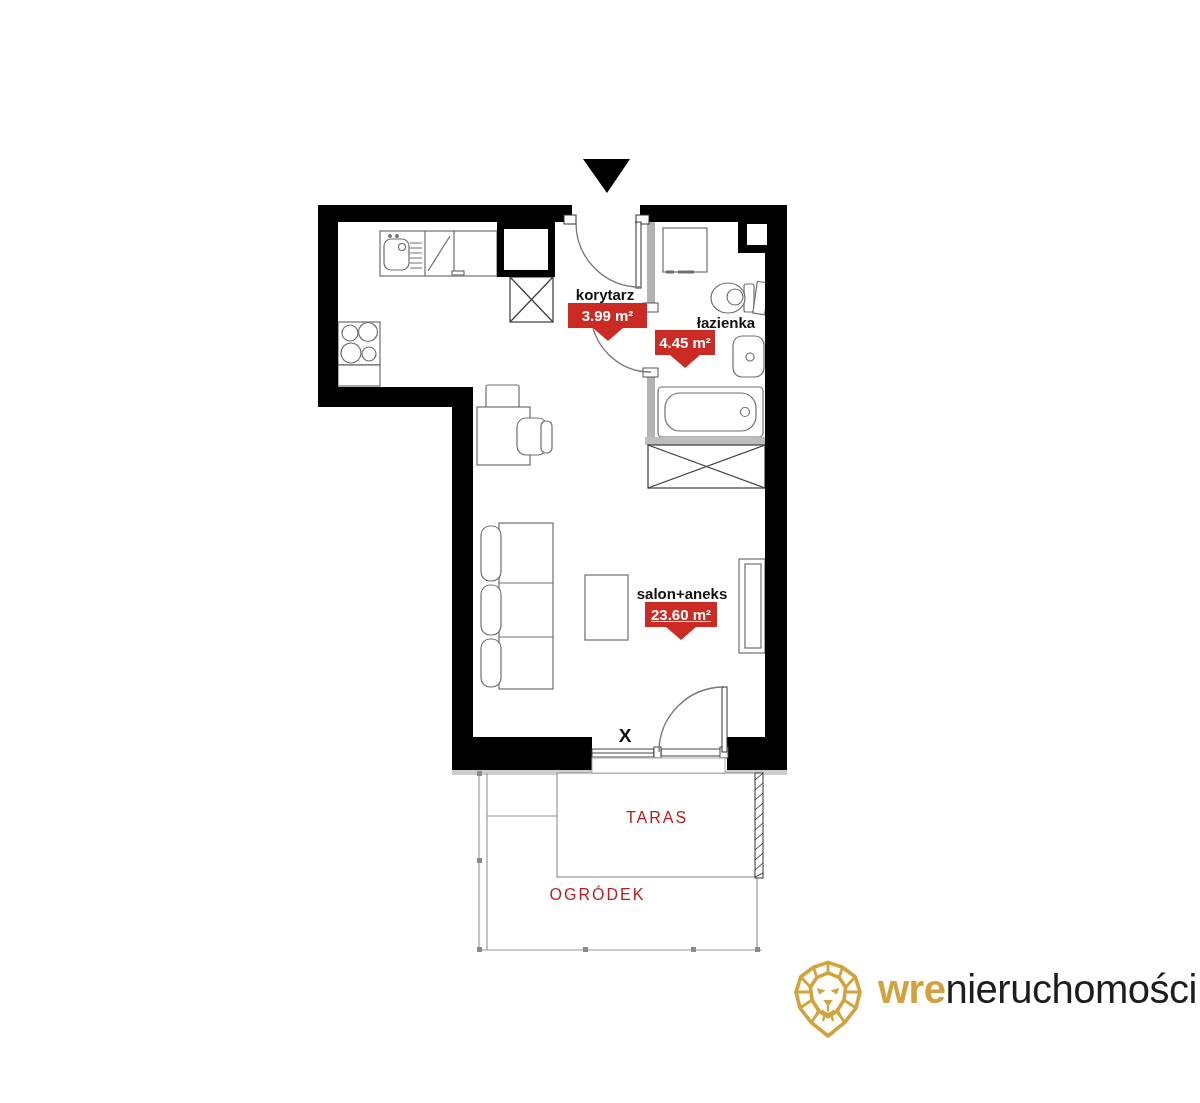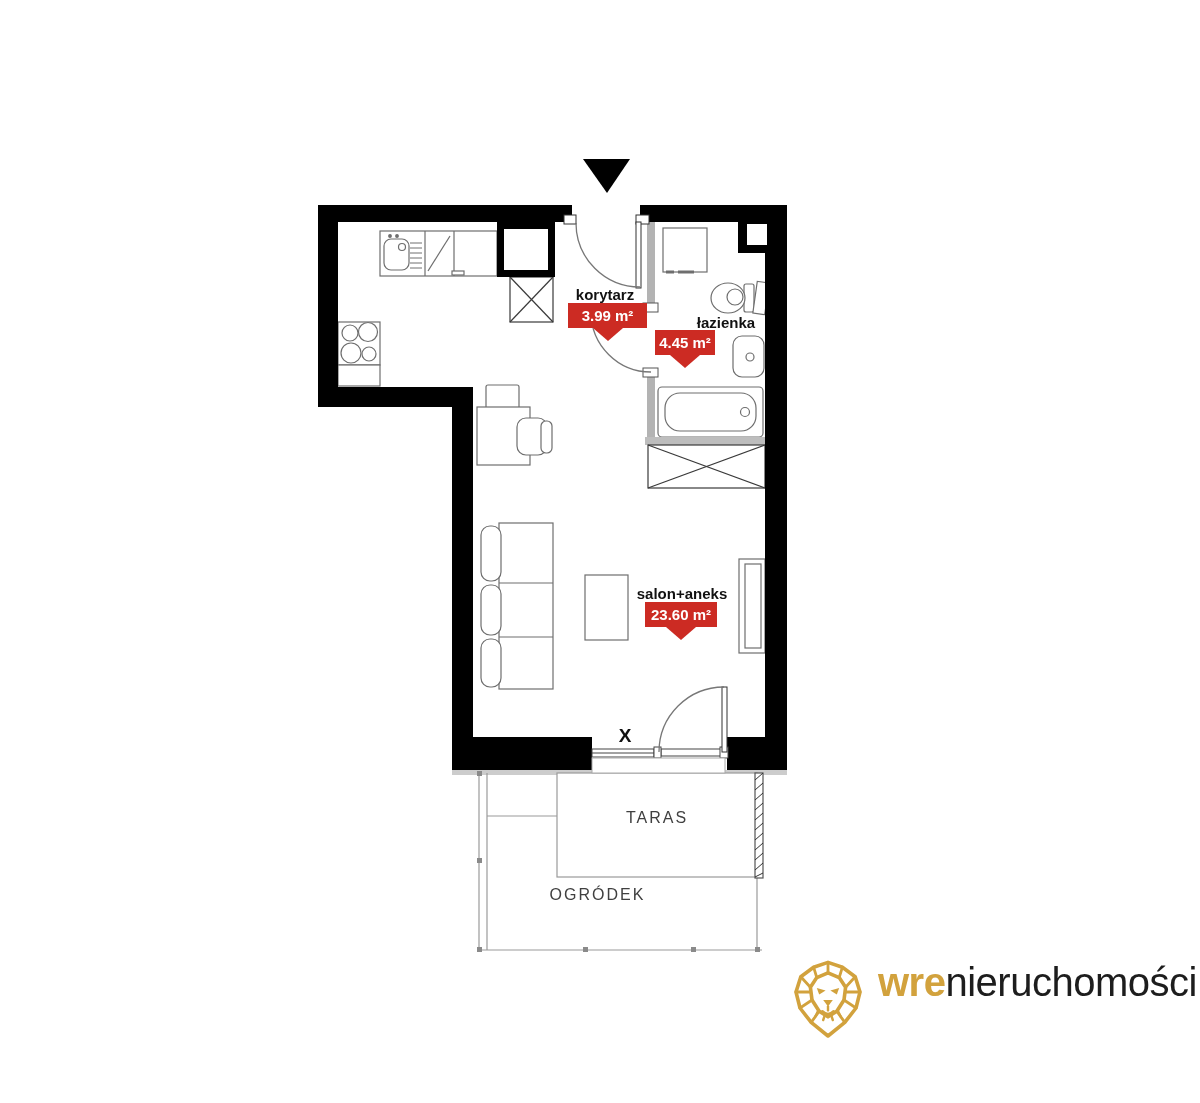--- a/index.html
+++ b/index.html
@@ -20,27 +20,27 @@
   .area-tag{
     position:absolute;background:var(--red);color:#fff;font-weight:bold;
     font-size:15px;text-align:center;z-index:5;display:flex;align-items:center;justify-content:center;
   }
   .area-tag::after{
     content:"";position:absolute;top:100%;left:50%;transform:translateX(-50%);
     border-left:15px solid transparent;border-right:15px solid transparent;
     border-top:13px solid var(--red);
   }
   .outdoor-label{
-    position:absolute;font-size:16px;color:#404040;letter-spacing:2px;text-align:center;z-index:4;
+    position:absolute;font-size:16px;color:#b91c1c;letter-spacing:2px;text-align:center;z-index:4;
   }
   .window-marker{
     position:absolute;font-size:19px;font-weight:bold;color:#111;z-index:4;text-align:center;
   }
   .logo{
-    position:absolute;left:788px;top:960px;display:flex;z-index:6;
+    position:absolute;left:788px;top:960px;display:flex;align-items:center;z-index:6;
   }
   .logo-text{font-size:40px;letter-spacing:-0.5px;white-space:nowrap;margin-left:10px;padding-bottom:22px;}
   .logo-text .bold{color:var(--gold);font-weight:bold;}
   .logo-text .rest{color:#1d1d1d;font-weight:400;}
 </style>
 </head>
 <body>
 
 <div class="stage">
 
@@ -208,21 +208,21 @@
     <polygon points="583,159 630,159 607,193" fill="#000"></polygon>
   </svg>
 
   <div class="room-name" style="left:559px;top:274px;width:92px;margin-top:12px;">korytarz</div>
   <div class="area-tag" style="left:568px;top:303px;width:79px;height:25px;">3.99 m²</div>
 
   <div class="room-name" style="left:680px;top:314px;width:92px;">łazienka</div>
   <div class="area-tag" style="left:655px;top:330px;width:60px;height:25px;">4.45 m²</div>
 
   <div class="room-name" style="left:632px;top:585px;width:100px;">salon+aneks</div>
-  <div class="area-tag" style="left:645px;top:602px;width:72px;height:25px;">23.60 m²</div>
+  <div class="area-tag" style="left:645px;top:602px;width:72px;height:25px;text-decoration:underline;">23.60 m²</div>
 
   <div class="outdoor-label" style="left:607px;top:809px;width:100px;">TARAS</div>
   <div class="outdoor-label" style="left:540px;top:886px;width:115px;">OGRÓDEK</div>
 
   <div class="window-marker" style="left:610px;top:725px;width:30px;">X</div>
 
   <div class="logo">
     <svg width="80" height="80" viewBox="0 0 100 100" fill="none" stroke="#d2a23d" stroke-width="4.5" stroke-linejoin="round" stroke-linecap="round">
       <path d="M50,3 L68,9 L84,21 L90,40 L85,60 L71,78 L50,95 L29,78 L15,60 L10,40 L16,21 L32,9 Z"></path>
       <path d="M50,16 L64,22 L72,34 L70,50 L61,64 L50,71 L39,64 L30,50 L28,34 L36,22 Z"></path>

